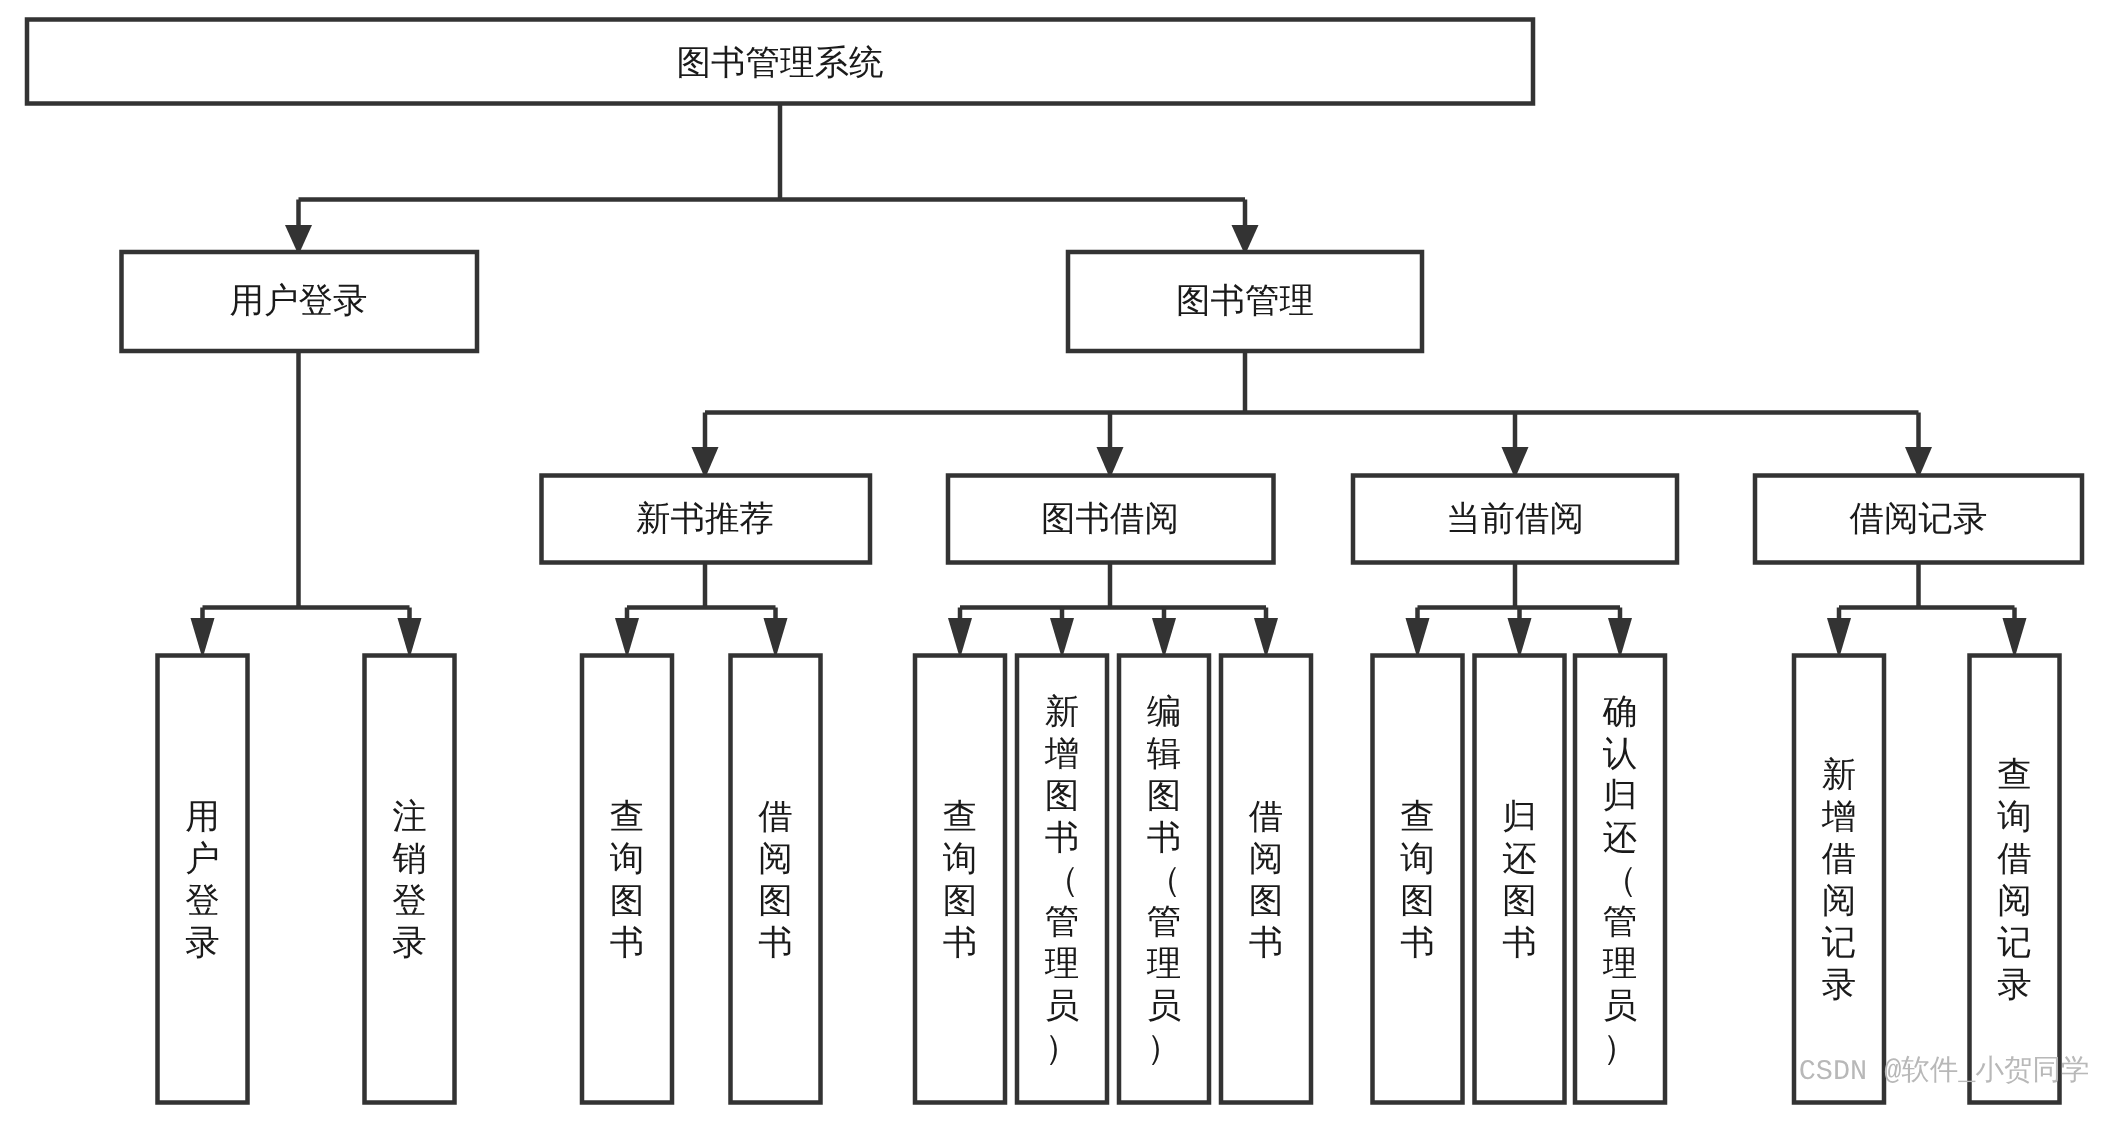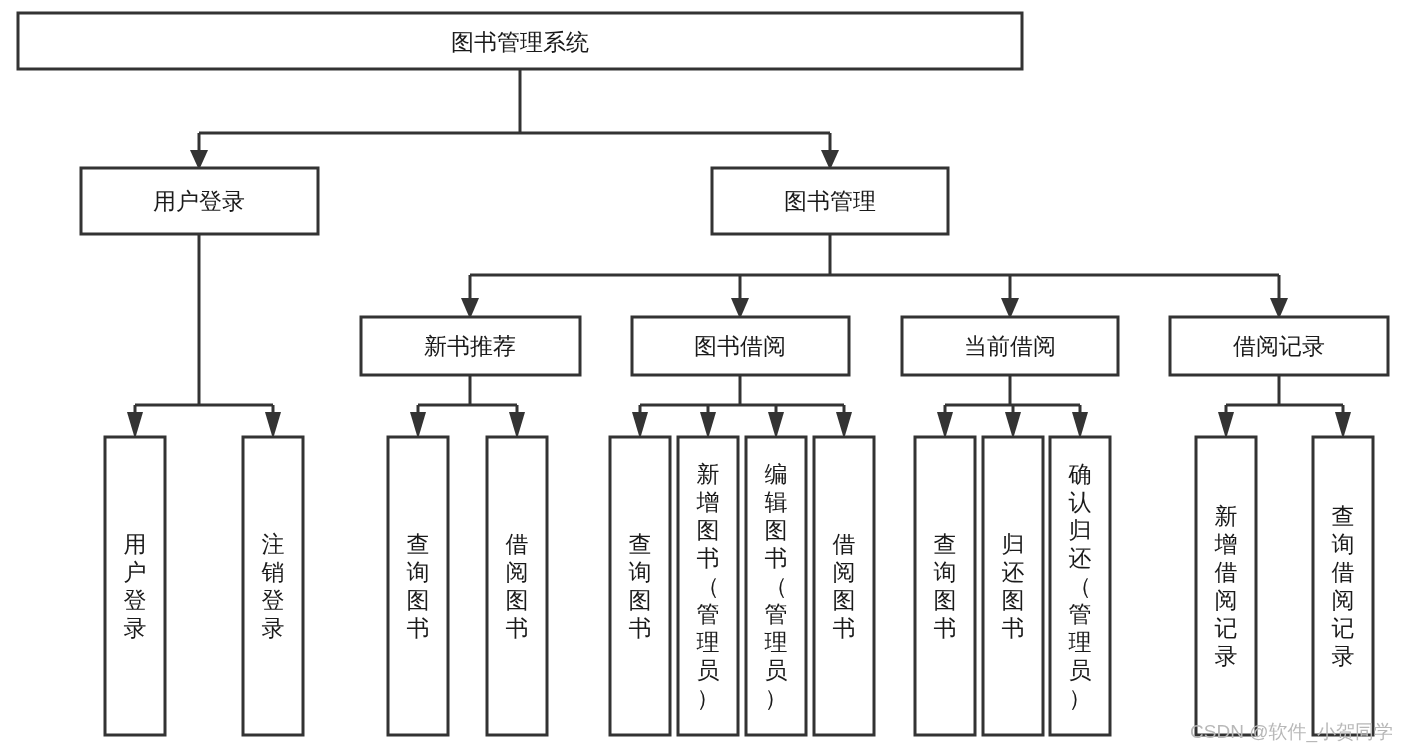--- a/index.html
+++ b/index.html
@@ -44,22 +44,22 @@
     stroke-width: 3;
     fill: none;
   }
   .arrow-head {
     fill: #333333;
     stroke: none;
   }
   .watermark {
     position: absolute;
     right: 12px;
-    bottom: 2px;
-    font-family: Liberation Sans, sans-serif;
+    bottom: 21px;
+    font-family: Liberation Mono, monospace;
     font-size: 19px;
     color: #b8b8b8;
     white-space: nowrap;
     pointer-events: none;
   }
 </style>
 </head>
 <body>
 
 <svg id="diagram" viewBox="0 0 1405 747">

